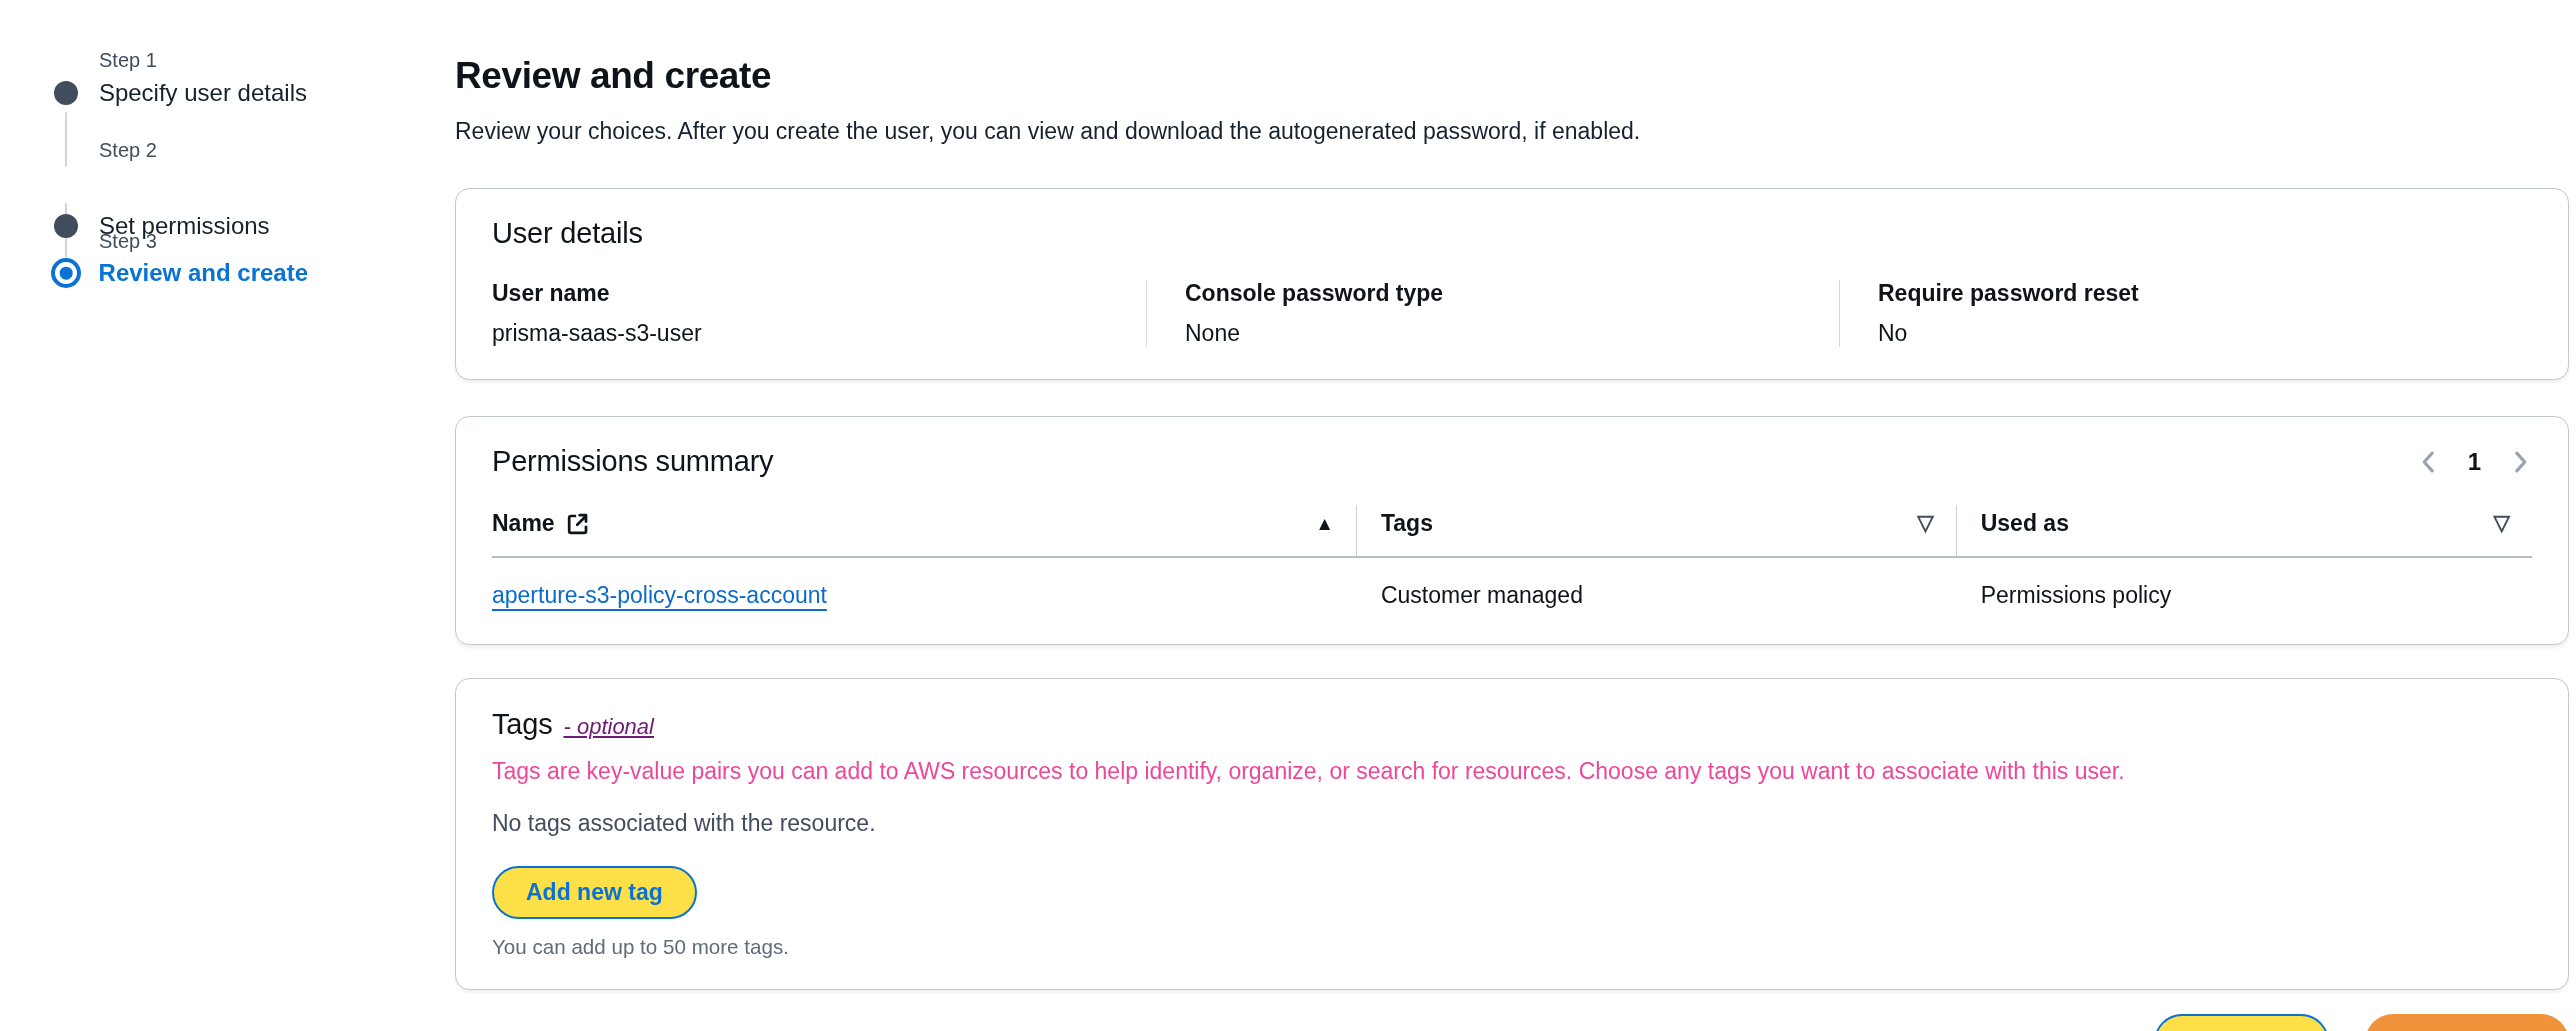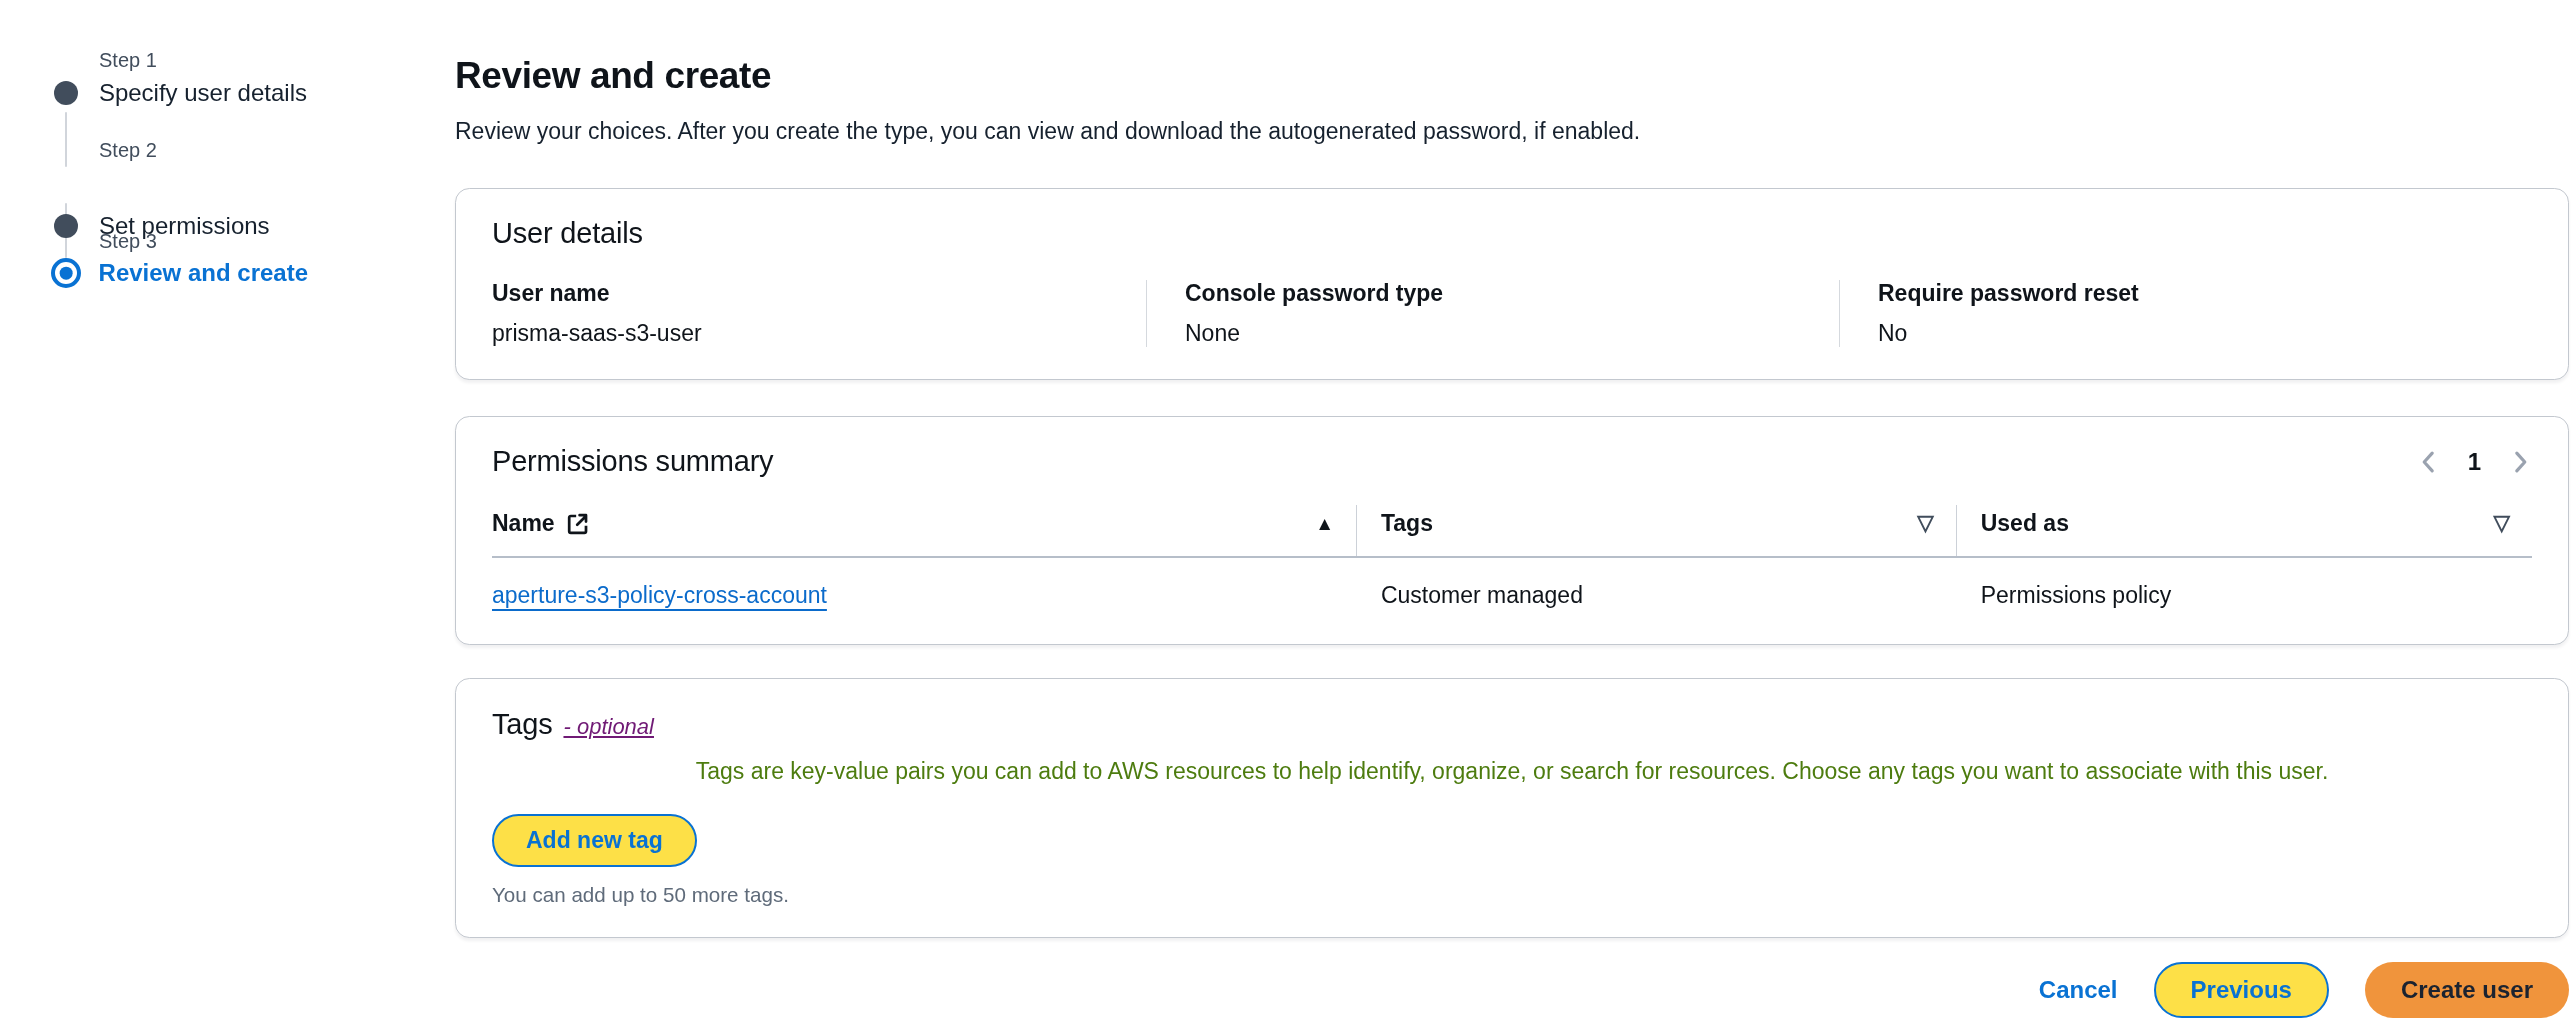--- a/index.html
+++ b/index.html
@@ -72,21 +72,21 @@
   .td { font-size:23px; }
   .td.c-name   { width:42.4%; }
   .td.c-type   { width:29.4%; padding-left:24px; }
   .td.c-usedas { width:28.2%; padding-left:24px; }
   a.cell-link { color:#0b6bcb; text-decoration:underline; text-underline-offset:5.5px; cursor:pointer; }
 
   
   .card.tags { margin-top:33px; padding-bottom:30px; }
   .tags-title-row { display:flex; align-items:baseline; gap:11px; }
   .optional-label { font-size:22px; font-style:italic; color:#701a75;text-decoration:underline; }
-  .tags-desc { margin-top:17.4px; font-size:23px; color:#4d7c0f;text-align:center; }
+  .tags-desc { margin-top:17.4px; font-size:23px; color:#ec4899; }
   .tags-empty { margin-top:25px; font-size:23px; color:#414d5c; }
   .btn { display:inline-flex; align-items:center; justify-content:center; cursor:pointer;
          border-radius:35px; font-family:inherit; font-weight:bold; background:#fde047; }
   .btn-outline { border:2.4px solid #0972d3; color:#0972d3; font-size:23px; padding:11px 32px; }
   .add-tag-btn { margin-top:28.5px; }
   .tags-limit { margin-top:16px; font-size:20.6px; color:#5f6b7a; }
 
   
   .footer-actions { display:flex; justify-content:flex-end; align-items:center; gap:36px; margin-top:24px; }
   .link-btn { font-size:24px; font-weight:bold; color:#0972d3; cursor:pointer; background:none; border:none; font-family:inherit; }
@@ -115,21 +115,21 @@
   <div class="step-num" style="top:181px;">Step 3</div>
   <div class="step-row active" style="top:209px;">
     <span class="dot active"></span>
     <span class="step-title">Review and create</span>
   </div>
 </nav>
 
 <main class="main">
 
   <h1 class="page-title">Review and create</h1>
-  <div class="page-desc">Review your choices. After you create the type, you can view and download the autogenerated password, if enabled.</div>
+  <div class="page-desc">Review your choices. After you create the user, you can view and download the autogenerated password, if enabled.</div>
 
   <section class="card user-details">
     <div class="card-title">User details</div>
     <div class="kv-cols">
       <div class="kv-col">
         <div class="kv-label">User name</div>
         <div class="kv-value">prisma-saas-s3-user</div>
       </div>
       <div class="kv-col">
         <div class="kv-label">Console password type</div>
@@ -191,20 +191,21 @@
       </div>
     </div>
   </section>
 
   <section class="card tags">
     <div class="tags-title-row">
       <span class="card-title">Tags</span>
       <span class="optional-label">- optional</span>
     </div>
     <div class="tags-desc">Tags are key-value pairs you can add to AWS resources to help identify, organize, or search for resources. Choose any tags you want to associate with this user.</div>
+    <div class="tags-empty">No tags associated with the resource.</div>
     <button class="btn btn-outline add-tag-btn">Add new tag</button>
     <div class="tags-limit">You can add up to 50 more tags.</div>
   </section>
 
   <div class="footer-actions">
     <button class="link-btn">Cancel</button>
     <button class="btn btn-outline btn-previous">Previous</button>
     <button class="btn-primary">Create user</button>
   </div>
 

